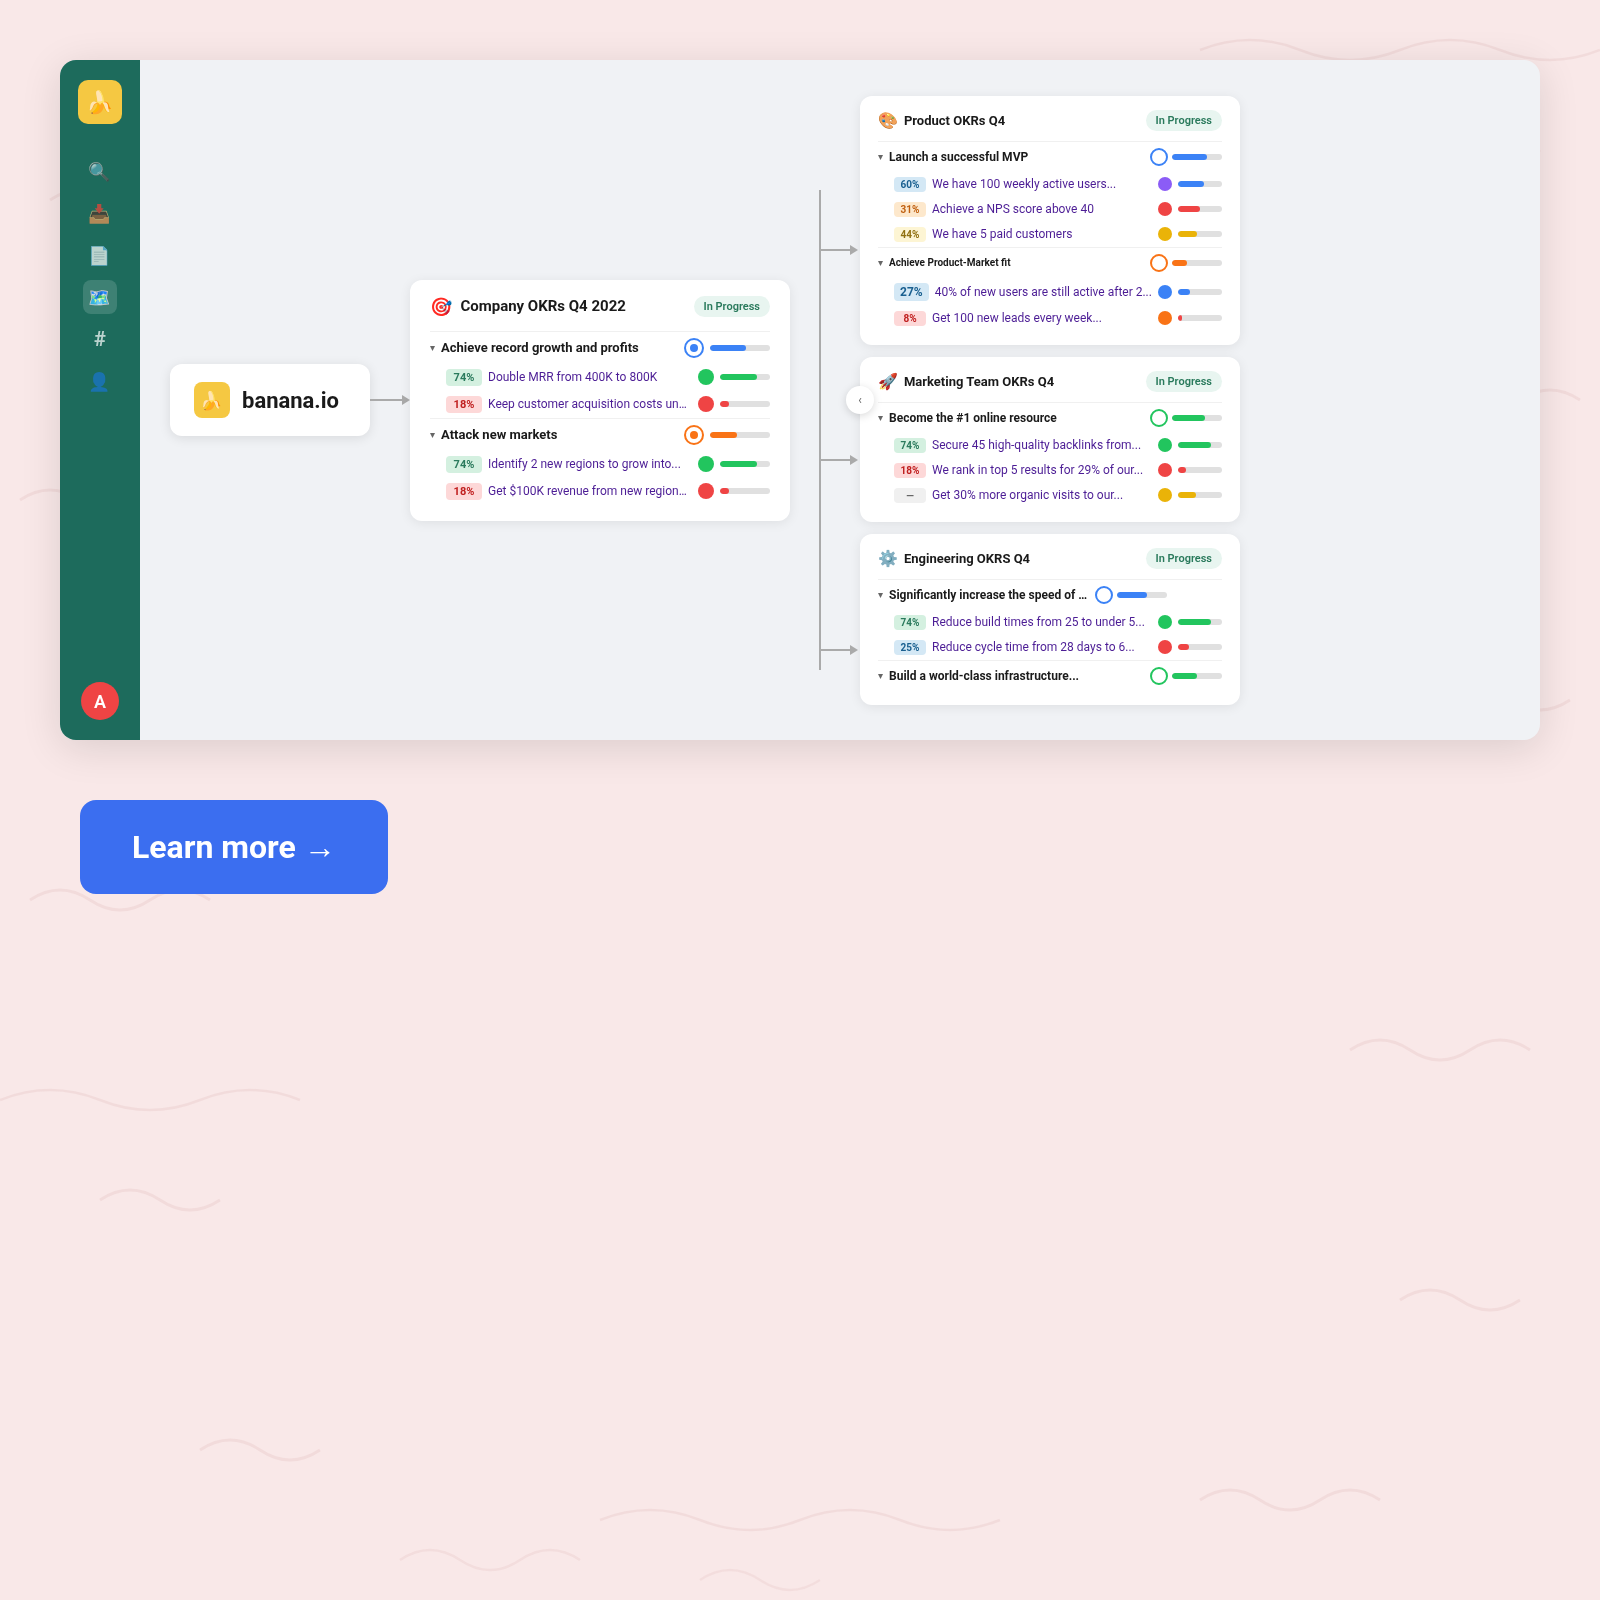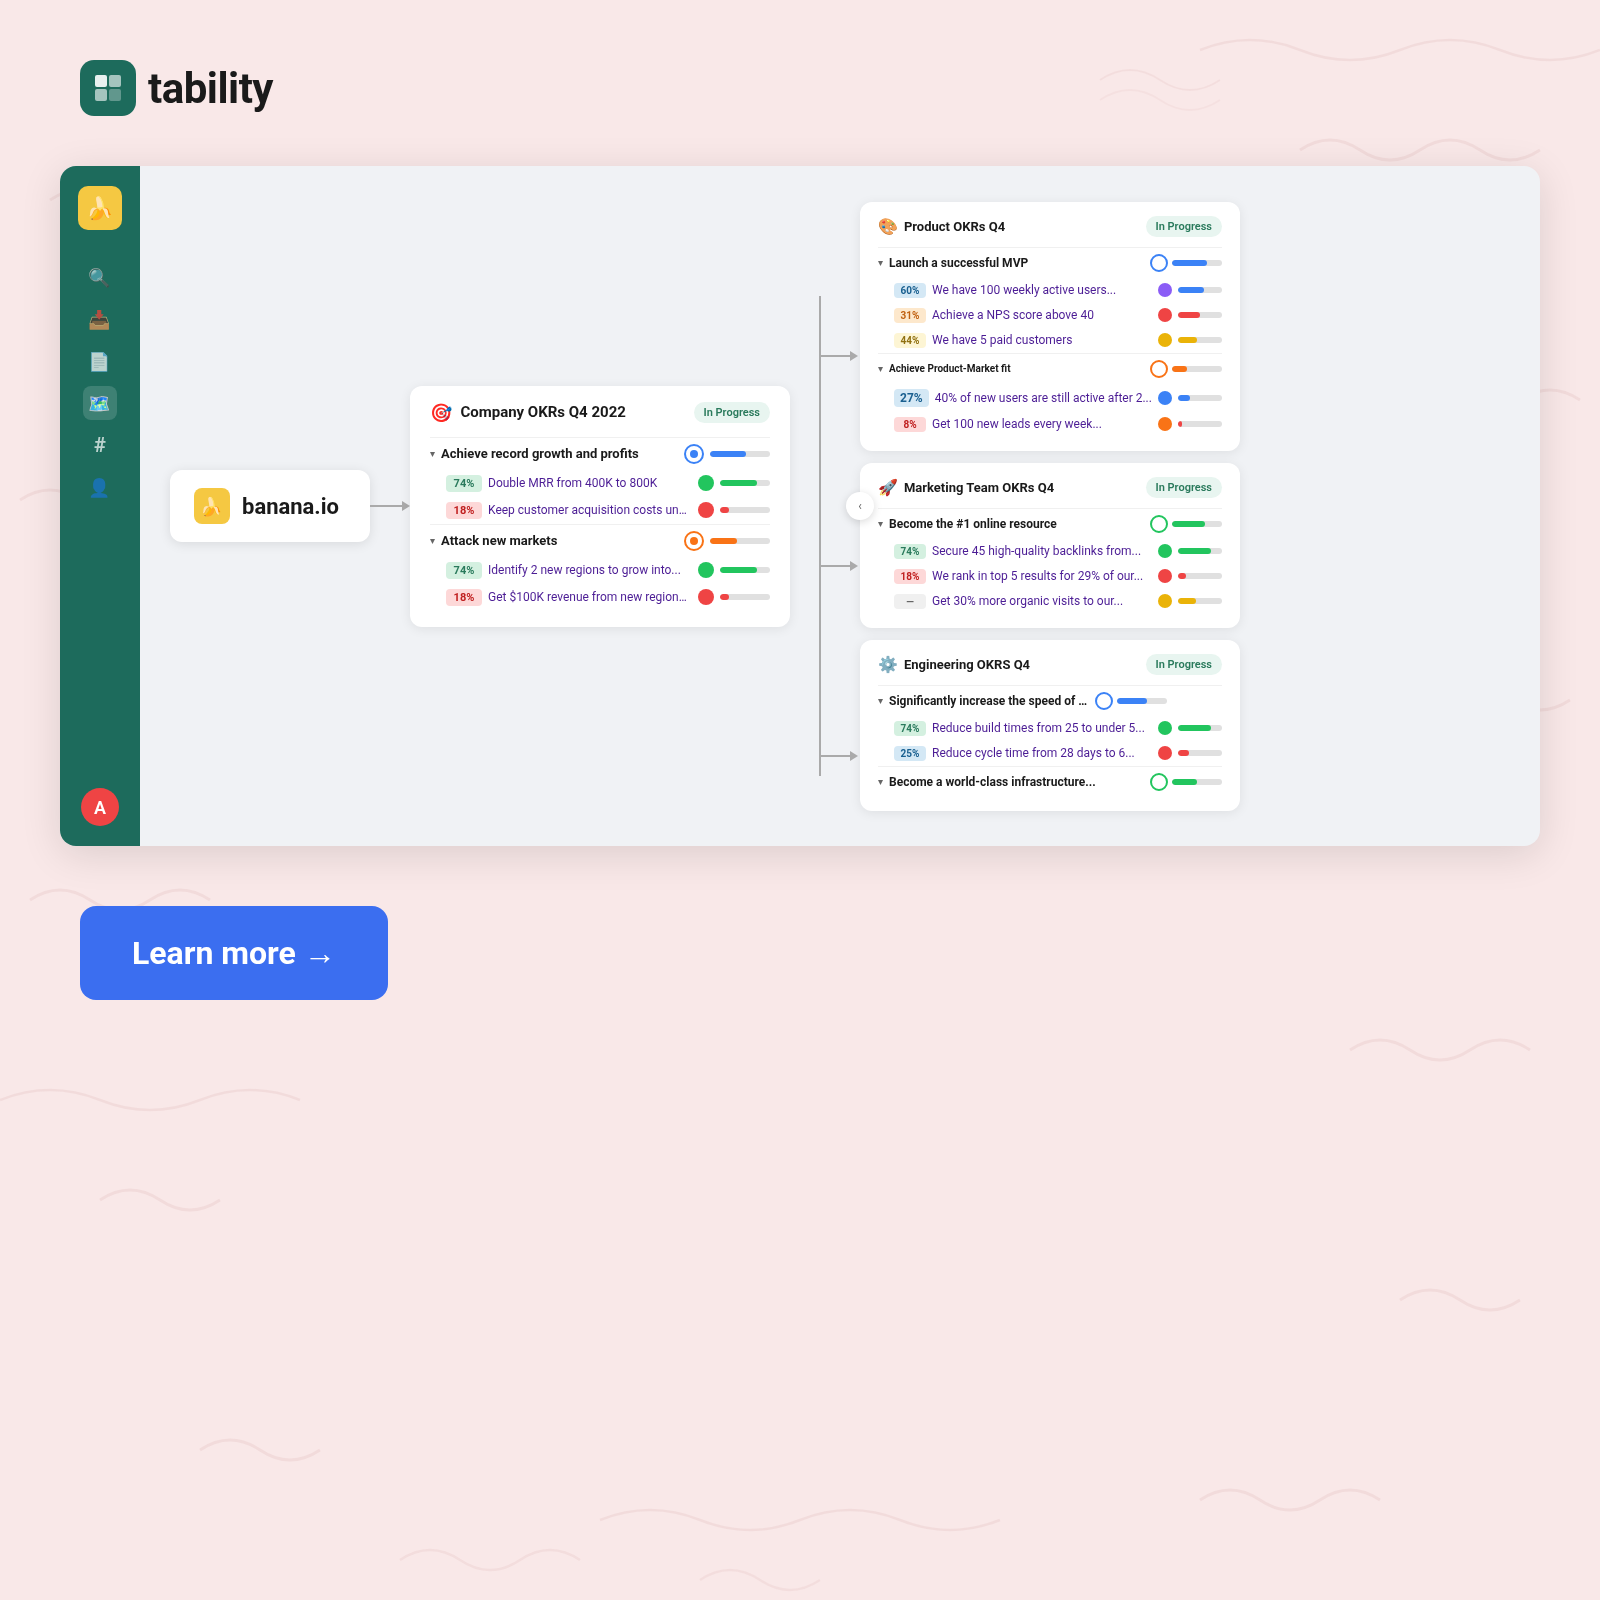--- a/index.html
+++ b/index.html
@@ -367,31 +367,20 @@
     <path d="M1100 100 Q1130 80 1160 100 Q1190 120 1220 100" stroke="#d4a0a0" stroke-width="2" fill="none" opacity="0.3"></path>
 
     <path d="M400 1560 Q430 1540 460 1560 Q490 1580 520 1560 Q550 1540 580 1560" stroke="#d4a0a0" stroke-width="2.5" fill="none" opacity="0.45"></path>
     <path d="M700 1580 Q730 1560 760 1580 Q790 1600 820 1580" stroke="#d4a0a0" stroke-width="2.5" fill="none" opacity="0.4"></path>
   </svg>
 </div>
 
 
 <div class="header-area">
 
-  <div class="logo-area">
-    <div class="logo-icon">
-      <svg width="34" height="34" viewBox="0 0 34 34" fill="none">
-        <rect x="4" y="4" width="12" height="12" rx="2" fill="white" opacity="0.9"></rect>
-        <rect x="18" y="4" width="12" height="12" rx="2" fill="white" opacity="0.6"></rect>
-        <rect x="4" y="18" width="12" height="12" rx="2" fill="white" opacity="0.6"></rect>
-        <rect x="18" y="18" width="12" height="12" rx="2" fill="white" opacity="0.3"></rect>
-      </svg>
-    </div>
-    <span class="logo-text">tability</span>
-  </div>
 
 </div>
 
 
 <div class="app-screenshot">
 
   <div class="sidebar">
     <div class="sidebar-logo">
       <span style="font-size:22px;">🍌</span>
     </div>
@@ -661,21 +650,21 @@
           <div class="kr-row">
             <span class="pct-badge pct-blue" style="font-size:10px;min-width:32px;">25%</span>
             <span class="kr-text">Reduce cycle time from 28 days to 6...</span>
             <div style="width:14px;height:14px;border-radius:50%;background:#ef4444;flex-shrink:0;"></div>
             <div class="progress-bar-mini" style="width:44px;">
                 <div class="progress-bar-fill fill-red" style="width:25%;"></div>
               </div>
           </div>
           <div class="objective-row">
             <span class="chevron">▾</span>
-            <span style="font-size:12px;font-weight:700;color:#1a1a1a;flex:1;">Become a world-class infrastructure...</span>
+            <span style="font-size:12px;font-weight:700;color:#1a1a1a;flex:1;">Build a world-class infrastructure...</span>
             <div style="display:flex;align-items:center;gap:4px;">
               <div style="width:18px;height:18px;border-radius:50%;border:2px solid #22c55e;"></div>
               <div class="progress-bar-mini" style="width:50px;">
                   <div class="progress-bar-fill fill-green" style="width:50%;"></div>
                 </div>
             </div>
           </div>
         </div>
 
       </div>

